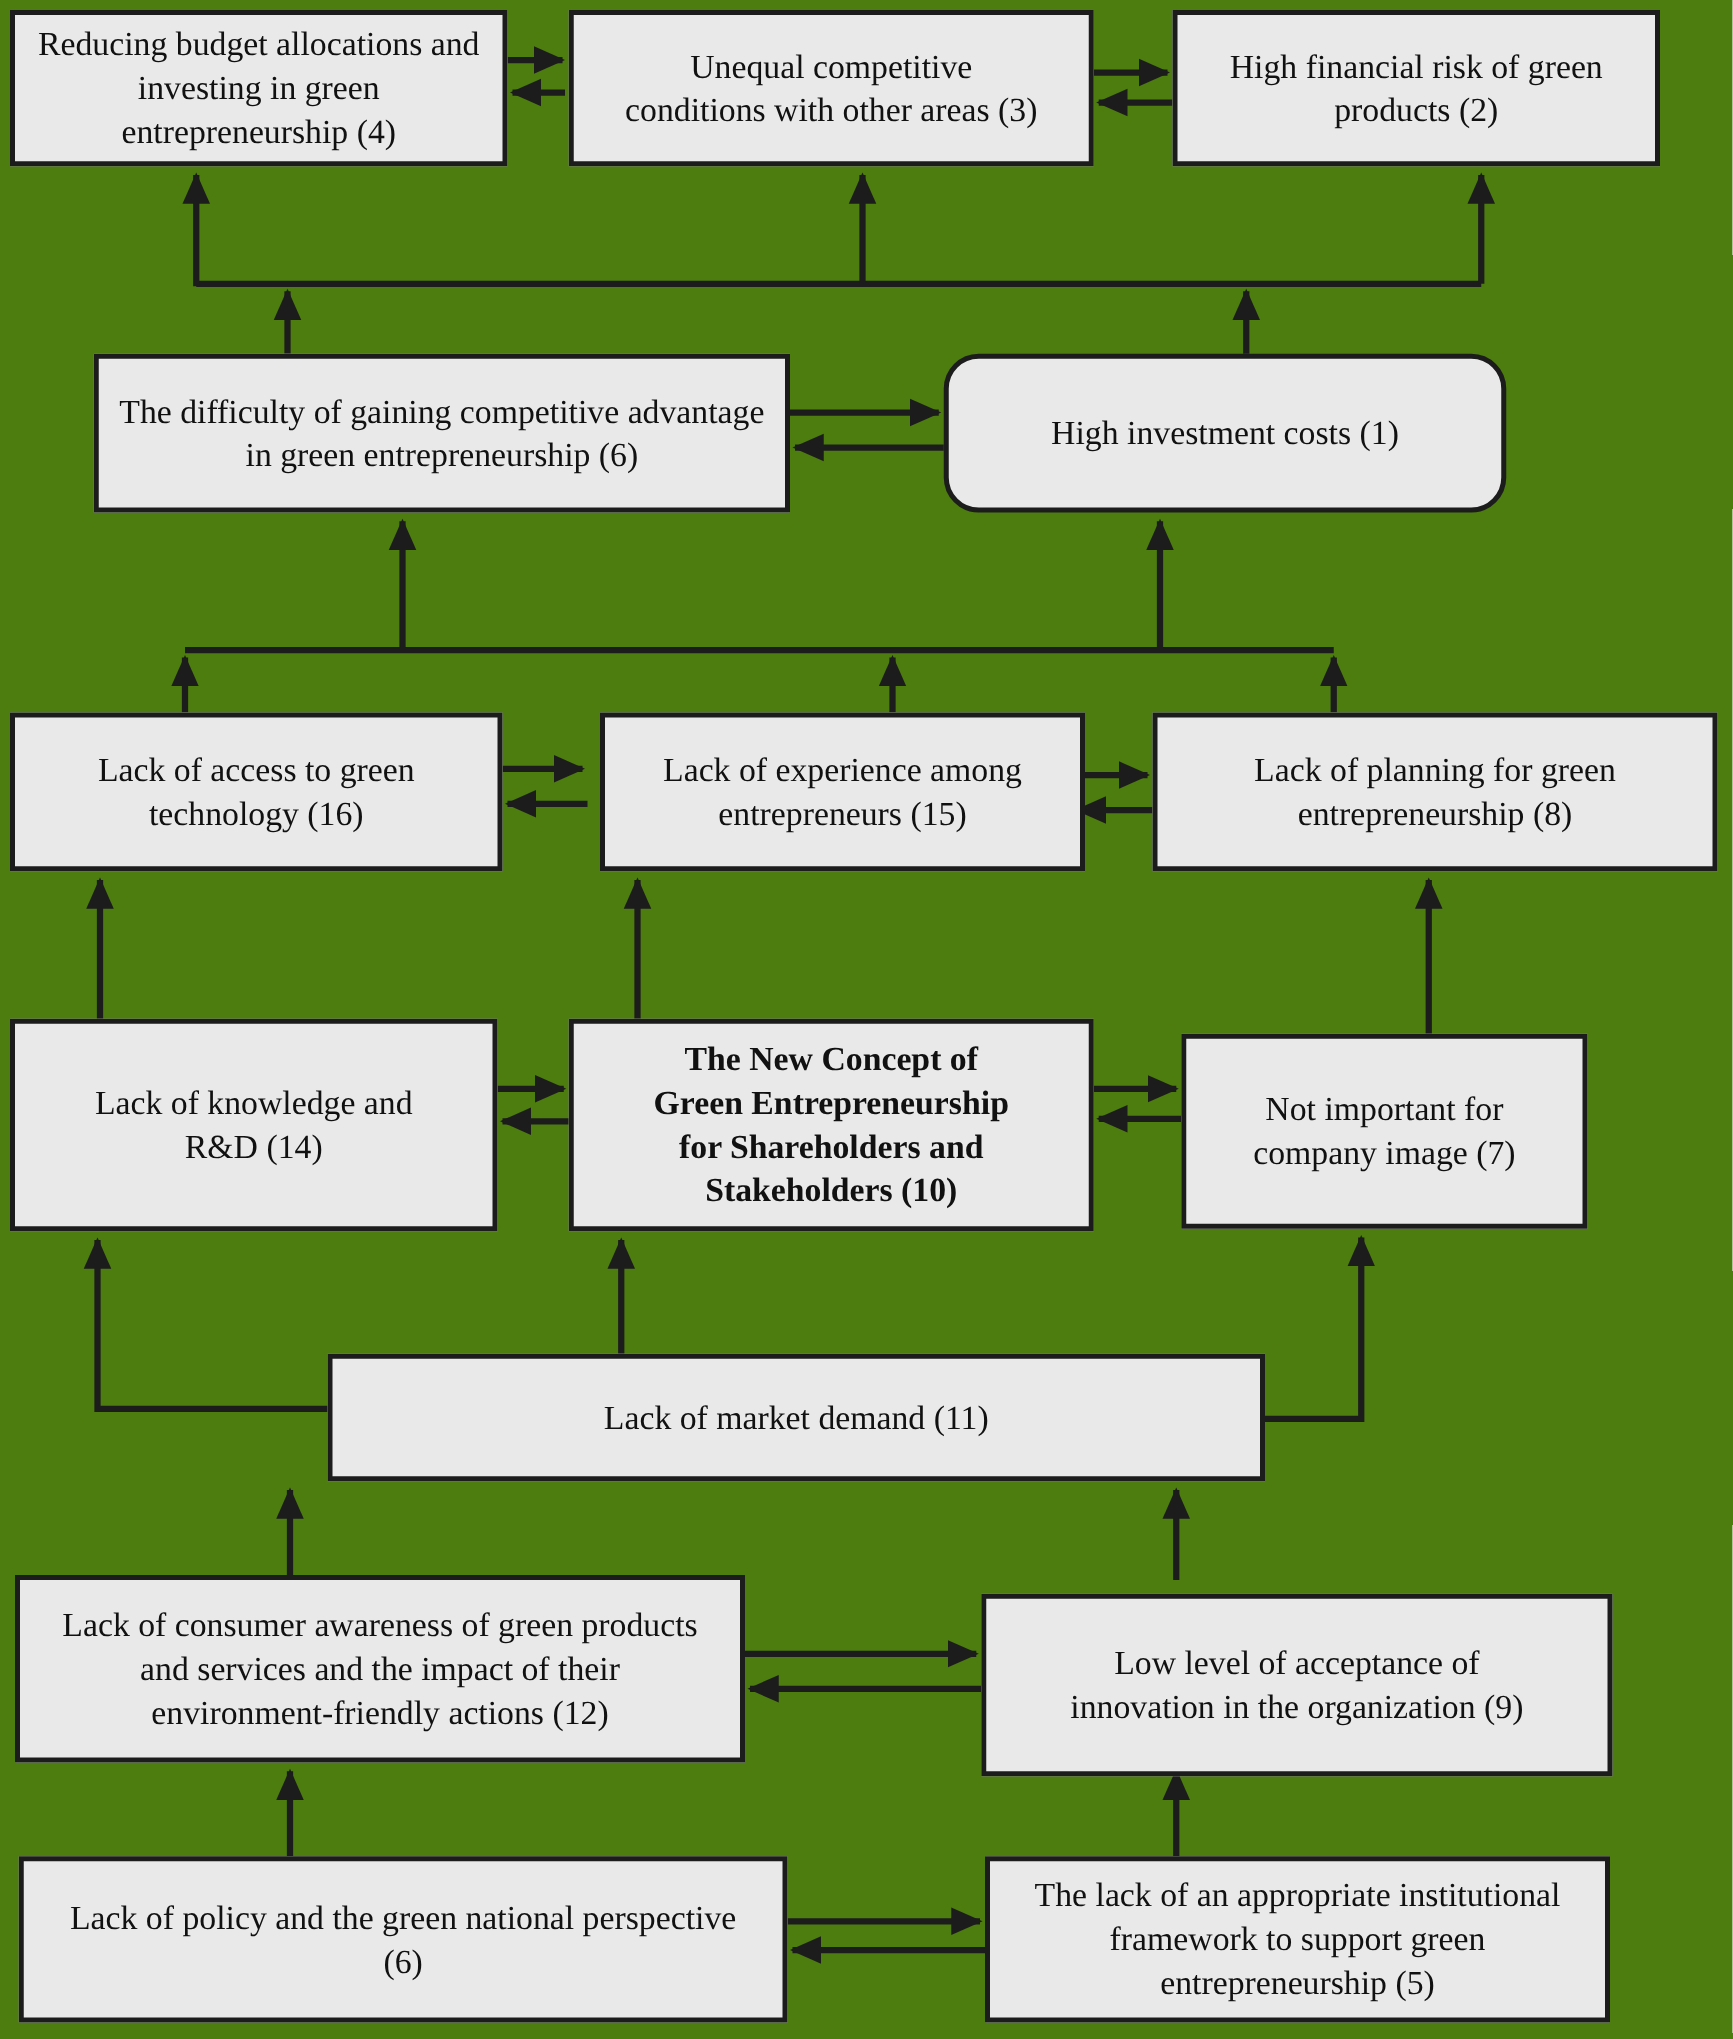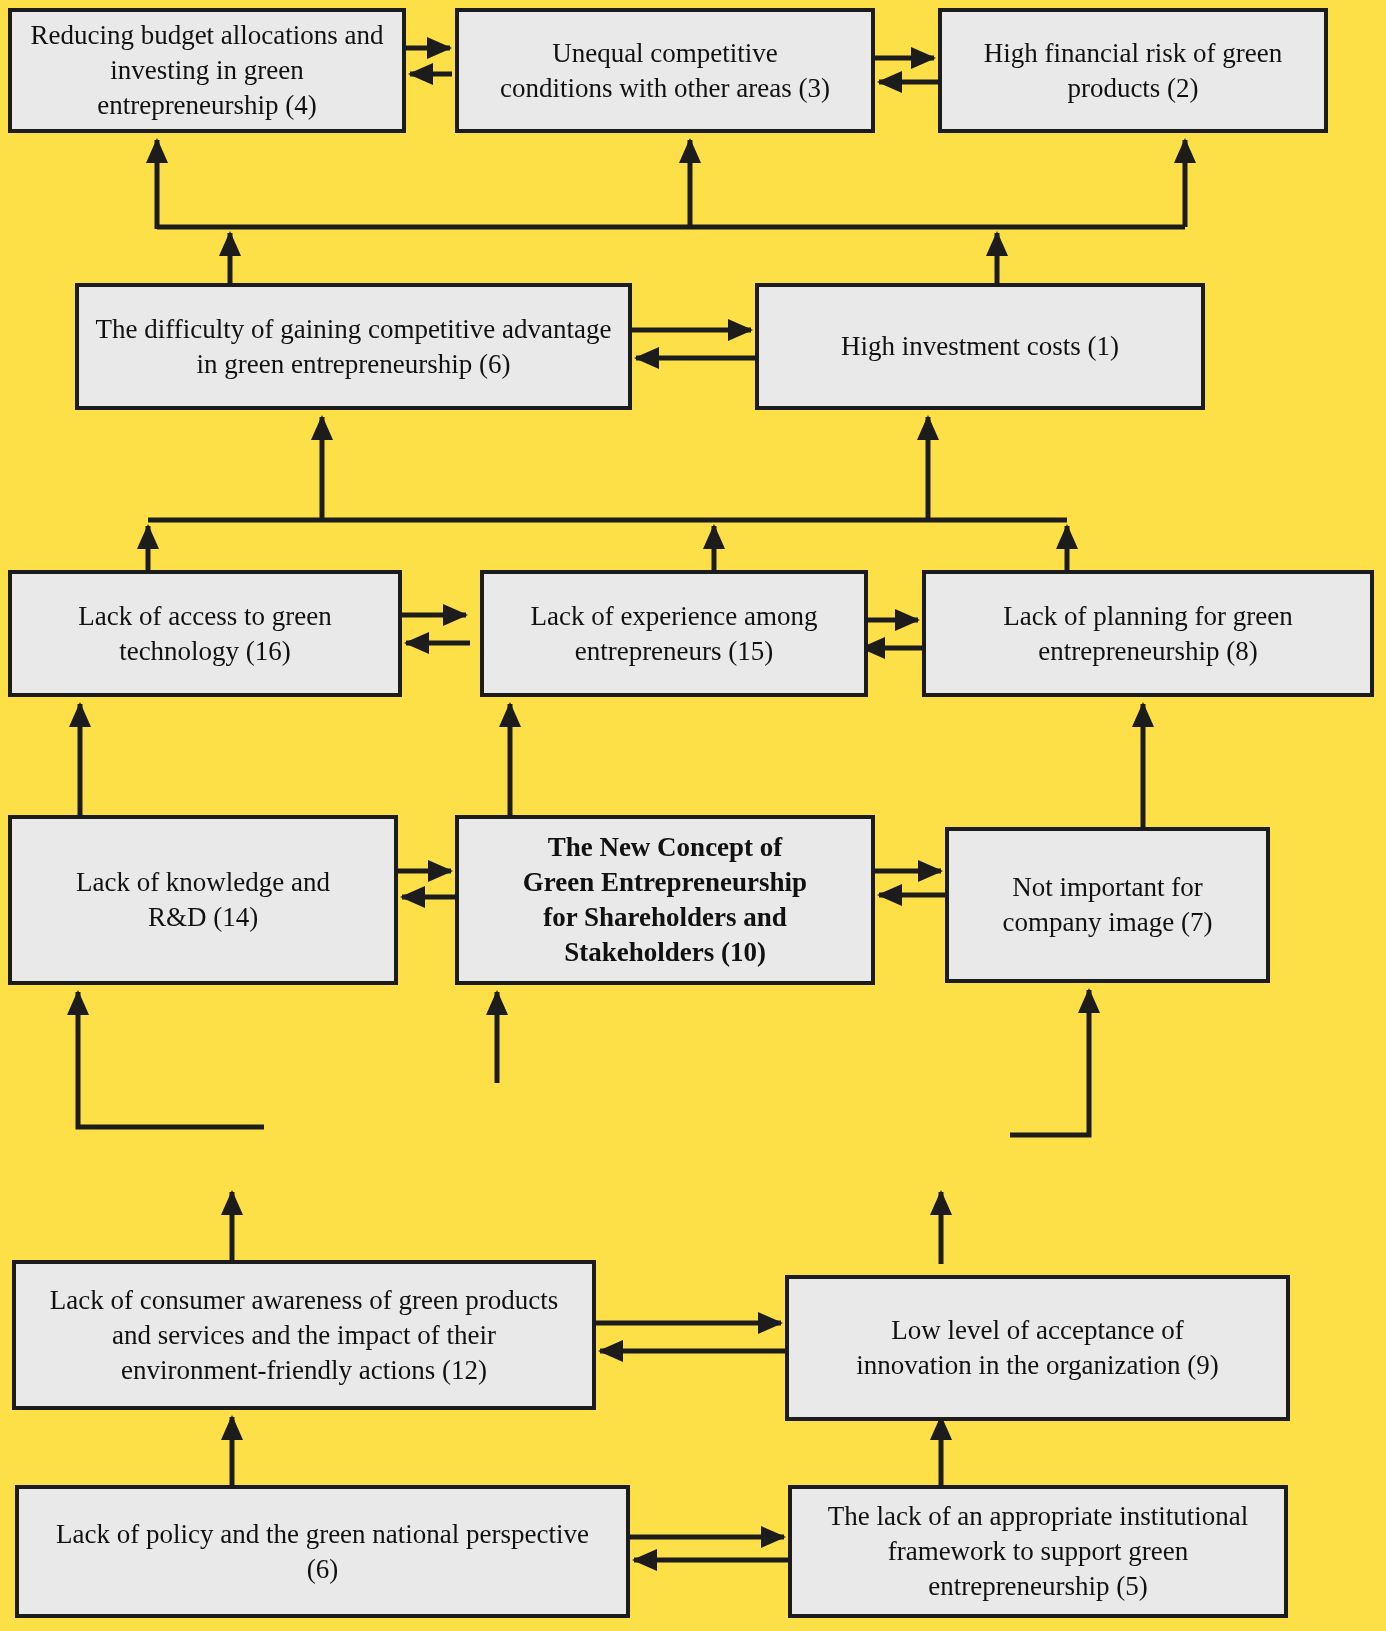--- a/index.html
+++ b/index.html
@@ -1,19 +1,19 @@
 <!DOCTYPE html>
 <html><head>
 <meta charset="utf-8">
 <style>
   html,body{margin:0;padding:0;background:#ffffff;}
   #canvas{
     position:relative;
     width:1386px;height:1631px;
-    background:#fde047;
+    background:#4d7c0f;
     font-family:"Liberation Serif","DejaVu Serif",serif;
   }
   #wires{position:absolute;left:0;top:0;width:1386px;height:1631px;}
   .node{
     position:absolute;
     box-sizing:border-box;
     background:#e9e9e9;
     border:4px solid #1c1c1c;
     color:#111111;
     font-size:27px;
@@ -23,21 +23,21 @@
     align-items:center;
     justify-content:center;
   }
   .node span{display:block;}
   
   .b4 {left:8px;   top:8px;    width:398px; height:125px; padding:0 8px;}
   .b3 {left:455px; top:8px;    width:420px; height:125px; padding:0 40px;}
   .b2 {left:938px; top:8px;    width:390px; height:125px; padding:0 30px;}
   
   .b13{left:75px;  top:283px;  width:557px; height:127px; padding:0 12px;}
-  .b1 {left:755px; top:283px;  width:450px; height:127px; padding:0 10px;}
+  .b1 {left:755px; top:283px;  width:450px; height:127px; padding:0 10px;border-radius:28px;}
   
   .b16{left:8px;   top:570px;  width:394px; height:127px; padding:0 18px;}
   .b15{left:480px; top:570px;  width:388px; height:127px; padding:0 18px;}
   .b8 {left:922px; top:570px;  width:452px; height:127px; padding:0 55px;text-align:center;}
   
   .b14{left:8px;   top:815px;  width:390px; height:170px; padding:0 50px;}
   .b10{left:455px; top:815px;  width:420px; height:170px; padding:0 58px;font-weight:bold;}
   .b7 {left:945px; top:827px;  width:325px; height:156px; padding:0 20px;}
   
   .b11{left:262px; top:1083px; width:750px; height:102px; padding:0 10px;}
@@ -151,20 +151,23 @@
     </div>
   <div class="node b14">
       <span>Lack of knowledge and R&amp;D (14)</span>
     </div>
   <div class="node b10">
       <span>The New Concept of Green Entrepreneurship for Shareholders and Stakeholders (10)</span>
     </div>
   <div class="node b7">
       <span>Not important for company image (7)</span>
     </div>
+  <div class="node b11">
+      <span>Lack of market demand (11)</span>
+    </div>
   <div class="node b12">
       <span>Lack of consumer awareness of green products and services and the impact of their environment-friendly actions (12)</span>
     </div>
   <div class="node b9">
       <span>Low level of acceptance of innovation in the organization (9)</span>
     </div>
   <div class="node b6">
       <span>Lack of policy and the green national perspective (6)</span>
     </div>
   <div class="node b5">

